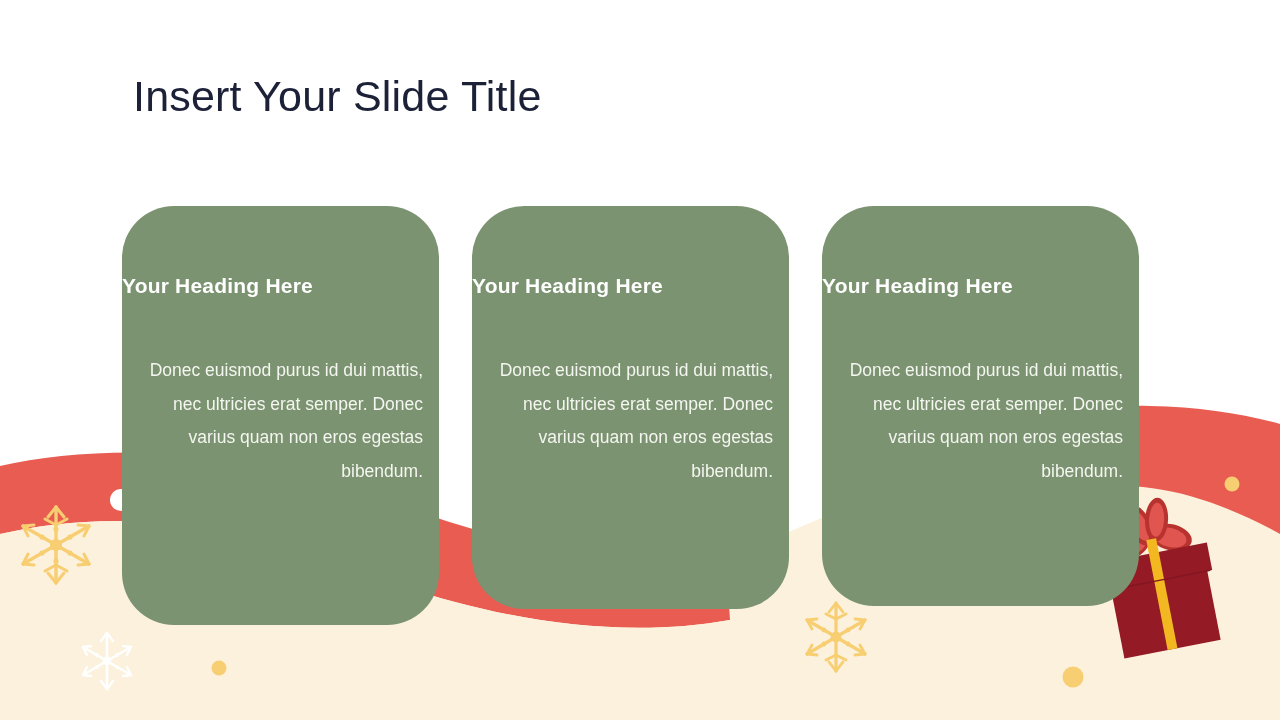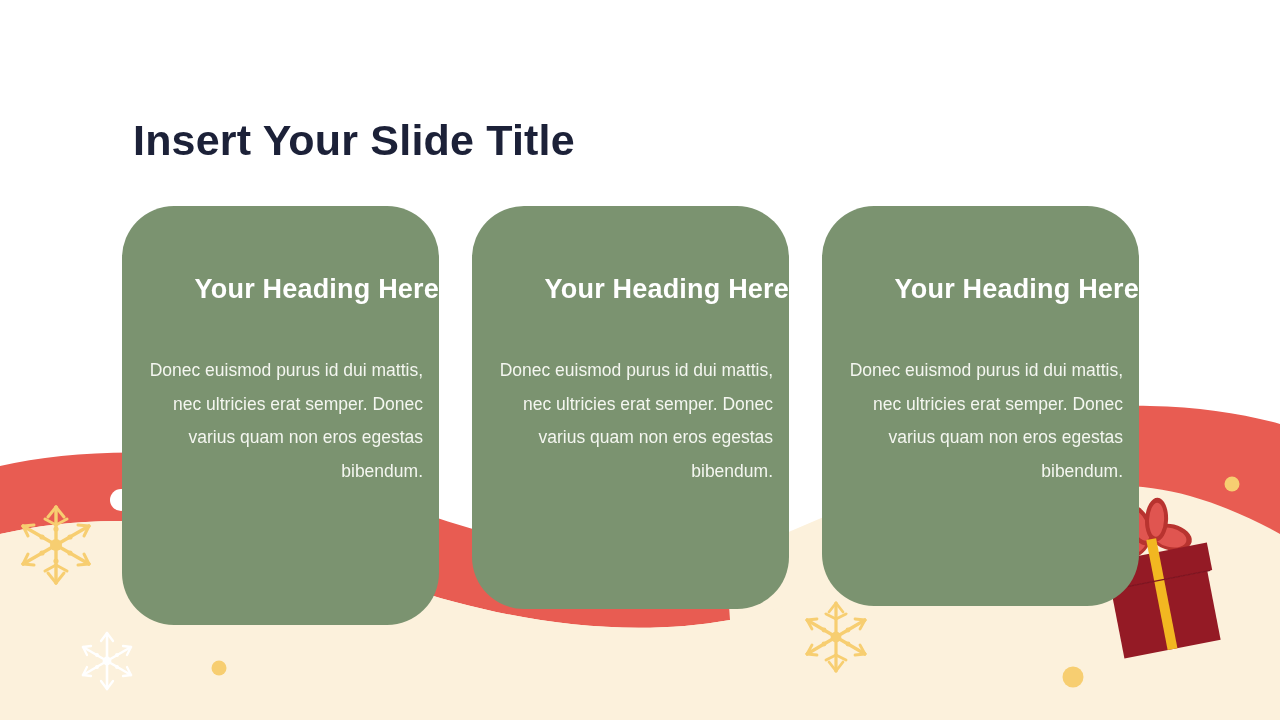--- a/index.html
+++ b/index.html
@@ -22,25 +22,24 @@
     left: 0; top: 0;
     width: 1280px;
     height: 720px;
     pointer-events: none;
   }
   .slide-title {
     position: absolute;
     left: 133px;
     top: 72px;
     font-size: 43px;
-    font-weight: 700;
+    font-weight: 400;
     letter-spacing: 0.2px;
     color: #1C2138;
     white-space: nowrap;
-    margin-top: 44px;
   }
   .cards {
     position: absolute;
     left: 0;
     top: 0;
     width: 1280px;
     height: 720px;
   }
   .card {
     position: absolute;
@@ -50,23 +49,23 @@
     padding: 0 22px;
   }
   .card-1 { left: 122px;  top: 206px; width: 317px; height: 419px; }
   .card-2 { left: 472px;  top: 206px; width: 317px; height: 403px; }
   .card-3 { left: 822px;  top: 206px; width: 317px; height: 400px; }
   .card-heading {
     position: absolute;
     left: 0;
     right: 0;
     top: 68px;
-    text-align: right;
+    text-align: left;
     color: #ffffff;
-    font-size: 27px;
+    font-size: 21px;
     font-weight: 700;
     letter-spacing: 0.2px;
   }
   .card-body {
     position: absolute;
     left: 16px;
     right: 16px;
     top: 148px;
     text-align: right;
     color: #F4F6F0;

